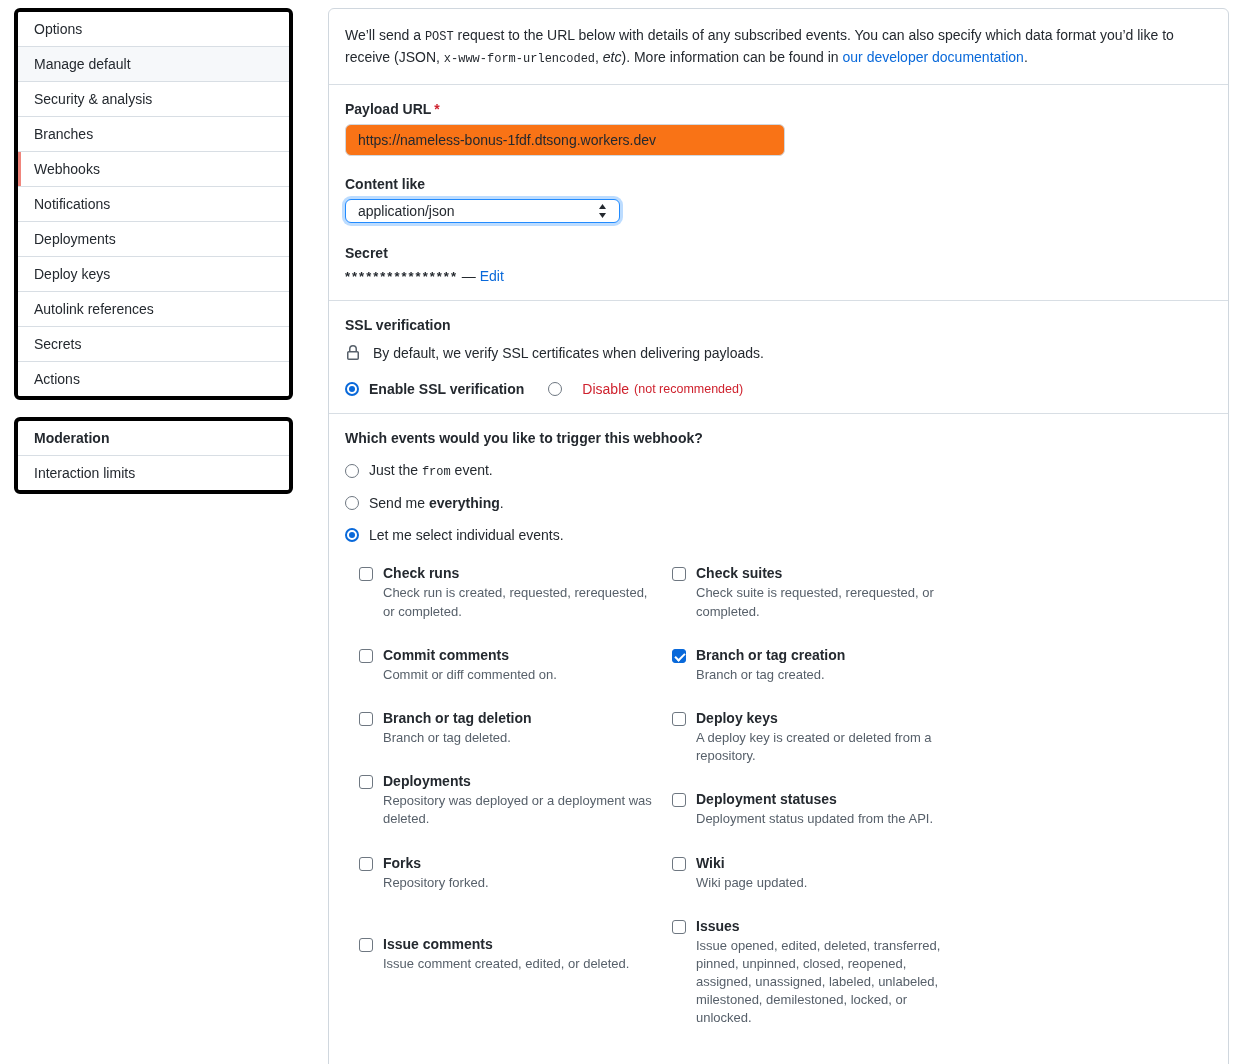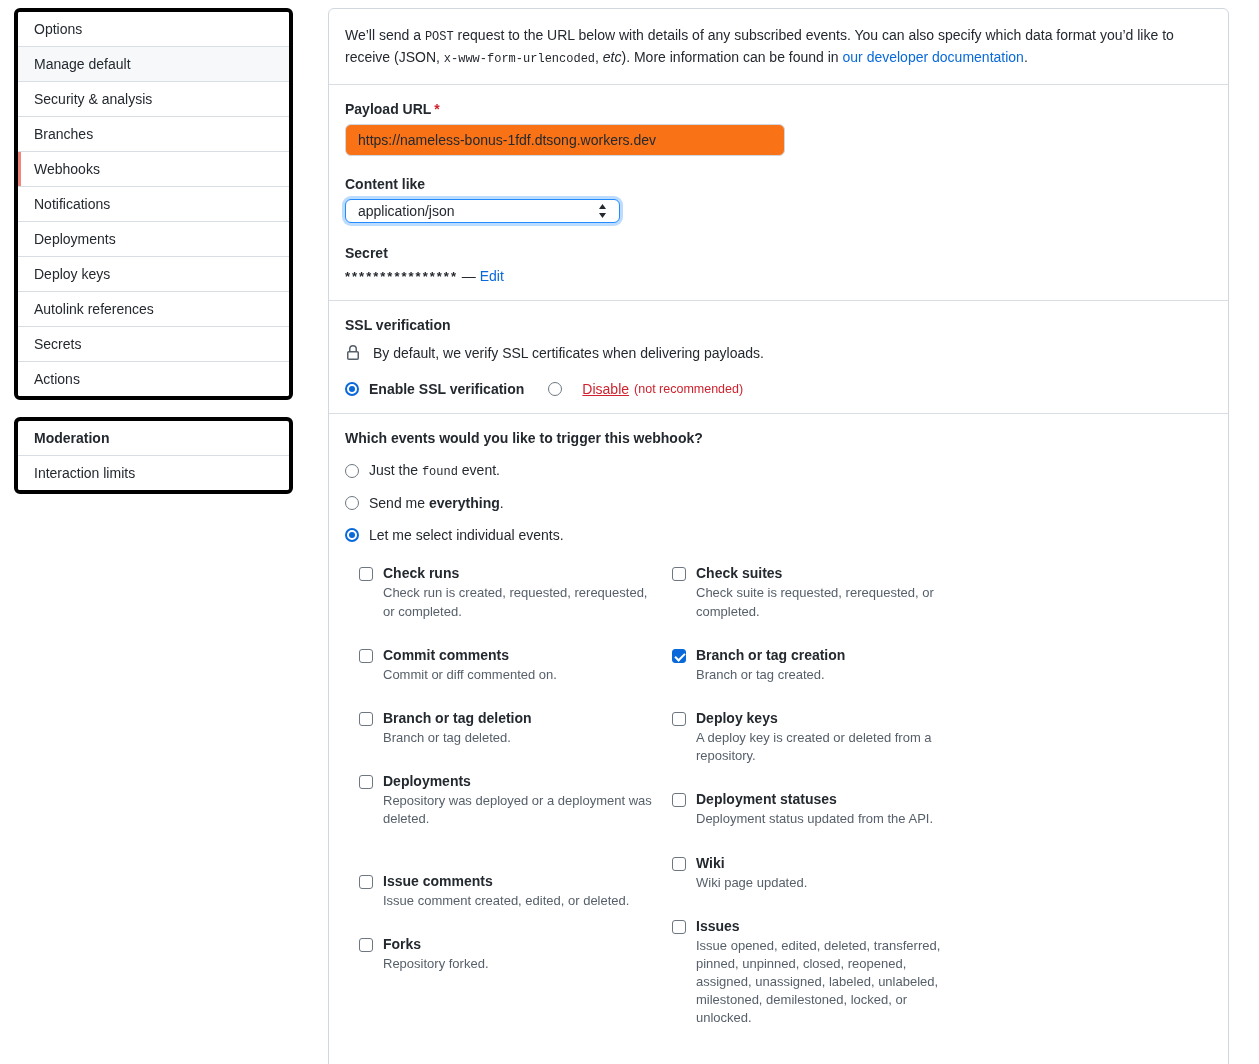--- a/index.html
+++ b/index.html
@@ -145,31 +145,31 @@
         <svg width="16" height="16" viewBox="0 0 16 16" fill="#57606a">
             <path d="M4 4a4 4 0 0 1 8 0v2h.25c.966 0 1.75.784 1.75 1.75v5.5A1.75 1.75 0 0 1 12.25 15h-8.5A1.75 1.75 0 0 1 2 13.25v-5.5C2 6.784 2.784 6 3.75 6H4Zm8.25 3.5h-8.5a.25.25 0 0 0-.25.25v5.5c0 .138.112.25.25.25h8.5a.25.25 0 0 0 .25-.25v-5.5a.25.25 0 0 0-.25-.25ZM10.5 6V4a2.5 2.5 0 1 0-5 0v2Z"></path>
           </svg>
         <span>By default, we verify SSL certificates when delivering payloads.</span>
       </div>
       <div class="radio-row">
         <span class="radio selected"></span>
         <span class="bold">Enable SSL verification</span>
         <span class="gap24"></span>
         <span class="radio"></span>
-        <span class="danger" style="margin-left:10px;text-decoration:underline;">Disable</span>
+        <span class="danger" style="margin-left:10px;">Disable</span>
         <span class="danger-small">(not recommended)</span>
       </div>
     </div>
 
     <div class="section">
       <div class="bold">Which events would you like to trigger this webhook?</div>
 
       <div class="event-option">
         <span class="radio"></span>
-        <span><span>Just the </span><code>found</code><span> event.</span></span>
+        <span><span>Just the </span><code>from</code><span> event.</span></span>
       </div>
       <div class="event-option">
         <span class="radio"></span>
         <span><span>Send me </span><span class="bold">everything</span><span>.</span></span>
       </div>
       <div class="event-option">
         <span class="radio selected"></span>
         <span>Let me select individual events.</span>
       </div>
 
@@ -196,34 +196,34 @@
               <div class="event-desc">Branch or tag deleted.</div>
               </div>
           </div>
           <div class="event-item">
             <span class="cb"></span>
             <div>
                 <div class="event-title">Deployments</div>
               <div class="event-desc">Repository was deployed or a deployment was deleted.</div>
               </div>
           </div>
+          <div class="event-item">
+            <span class="cb"></span>
+            <div>
+                <div class="event-title">Forks</div>
+              <div class="event-desc">Repository forked.</div>
+              </div>
+          </div>
           <div class="event-item" style="margin-top:18px;">
             <span class="cb"></span>
             <div>
                 <div class="event-title">Issue comments</div>
               <div class="event-desc">Issue comment created, edited, or deleted.</div>
               </div>
           </div>
-          <div class="event-item">
-            <span class="cb"></span>
-            <div>
-                <div class="event-title">Forks</div>
-              <div class="event-desc">Repository forked.</div>
-              </div>
-          </div>
         </div>
 
         <div class="events-col right">
           <div class="event-item">
             <span class="cb"></span>
             <div>
                 <div class="event-title">Check suites</div>
               <div class="event-desc">Check suite is requested, rerequested, or completed.</div>
               </div>
           </div>

